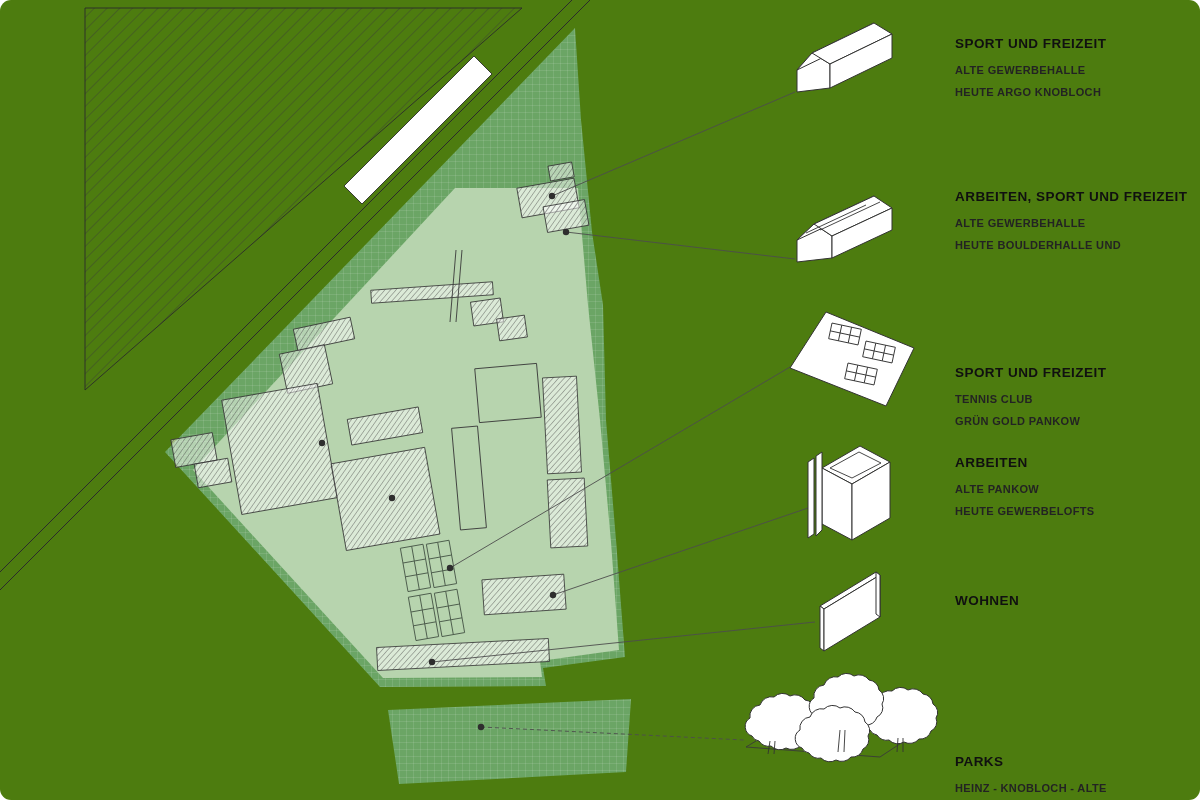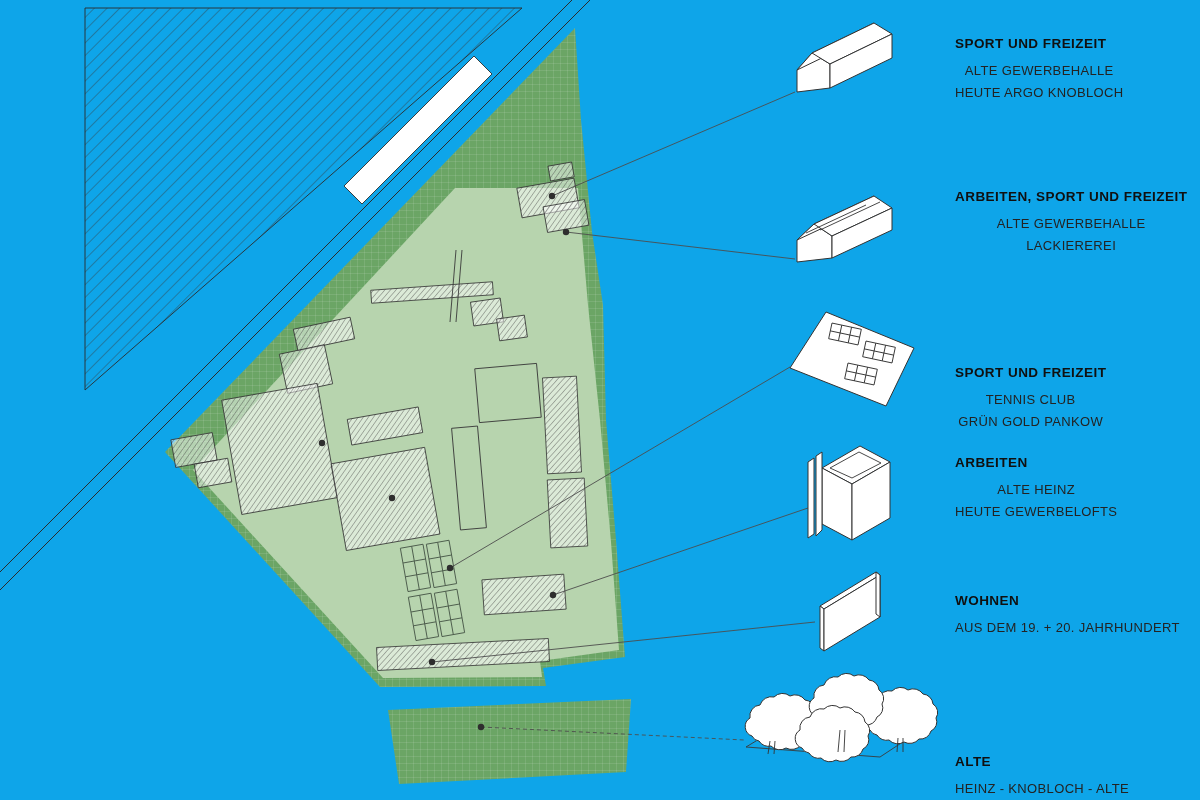--- a/index.html
+++ b/index.html
@@ -1,21 +1,21 @@
 <!DOCTYPE html>
 <html style="--site-green: #6BA565; --site-green-light: #B7D4AE; --drawing-line: #333333; --text-color: #1d1d1d;"><head>
 <meta charset="utf-8">
 <style>
   html,body{margin:0;padding:0;background:#ffffff;}
-  .stage{position:relative;width:1200px;height:800px;background:#0ea5e9;overflow:hidden;
-         font-family:"Liberation Sans",sans-serif;}
+  .stage{position:relative;width:1200px;height:800px;background:#4d7c0f;overflow:hidden;
+         font-family:"Liberation Sans",sans-serif;border-radius:11px;}
   .stage svg{position:absolute;left:0;top:0;}
   .legend-entry{position:absolute;left:955px;color:#1d1d1d;}
   .legend-entry .title{font-weight:700;font-size:13.5px;letter-spacing:.45px;margin:0 0 9px 0;color:#101010;}
-  .legend-entry .line{font-weight:400;font-size:13px;letter-spacing:.35px;line-height:21.5px;color:#232323;text-align:center;}
+  .legend-entry .line{font-weight:700;font-size:11px;letter-spacing:.35px;line-height:21.5px;color:#232323;}
   .e0{top:36px}.e1{top:189px}.e2{top:365px}.e3{top:455px}.e4{top:593px}.e5{top:754px}
   .fill-dark{fill:var(--site-green,#6BA565);}
   .light{fill:var(--site-green-light,#B7D4AE);}
   .bld{fill:url(#bldgHatch);stroke:#333;stroke-width:.8;}
   .outl{fill:none;stroke:#3a3a3a;stroke-width:.9;}
   .axon{fill:#fff;stroke:#333;stroke-width:1;stroke-linejoin:round;}
   .axonline{fill:none;stroke:#333;stroke-width:.9;}
   .leader{stroke:#4d4d4d;stroke-width:.9;fill:none;}
   .leader.dashed{stroke-dasharray:4 3;}
   .dot{fill:#2e2e2e;}
@@ -177,35 +177,34 @@
 
   <div>
     <div class="legend-entry e0">
       <div class="title">SPORT UND FREIZEIT</div>
       <div class="line">ALTE GEWERBEHALLE</div>
       <div class="line">HEUTE ARGO KNOBLOCH</div>
     </div>
     <div class="legend-entry e1">
       <div class="title">ARBEITEN, SPORT UND FREIZEIT</div>
       <div class="line">ALTE GEWERBEHALLE</div>
-      <div class="line">LACKIEREREI</div>
+      <div class="line">HEUTE BOULDERHALLE UND</div>
     </div>
     <div class="legend-entry e2">
       <div class="title">SPORT UND FREIZEIT</div>
       <div class="line">TENNIS CLUB</div>
       <div class="line">GRÜN GOLD PANKOW</div>
     </div>
     <div class="legend-entry e3">
       <div class="title">ARBEITEN</div>
-      <div class="line">ALTE HEINZ</div>
+      <div class="line">ALTE PANKOW</div>
       <div class="line">HEUTE GEWERBELOFTS</div>
     </div>
     <div class="legend-entry e4">
       <div class="title">WOHNEN</div>
-      <div class="line">AUS DEM 19. + 20. JAHRHUNDERT</div>
     </div>
     <div class="legend-entry e5">
-      <div class="title">ALTE</div>
+      <div class="title">PARKS</div>
       <div class="line">HEINZ - KNOBLOCH - ALTE</div>
     </div>
   </div>
 
 </div>
 
 </body></html>

